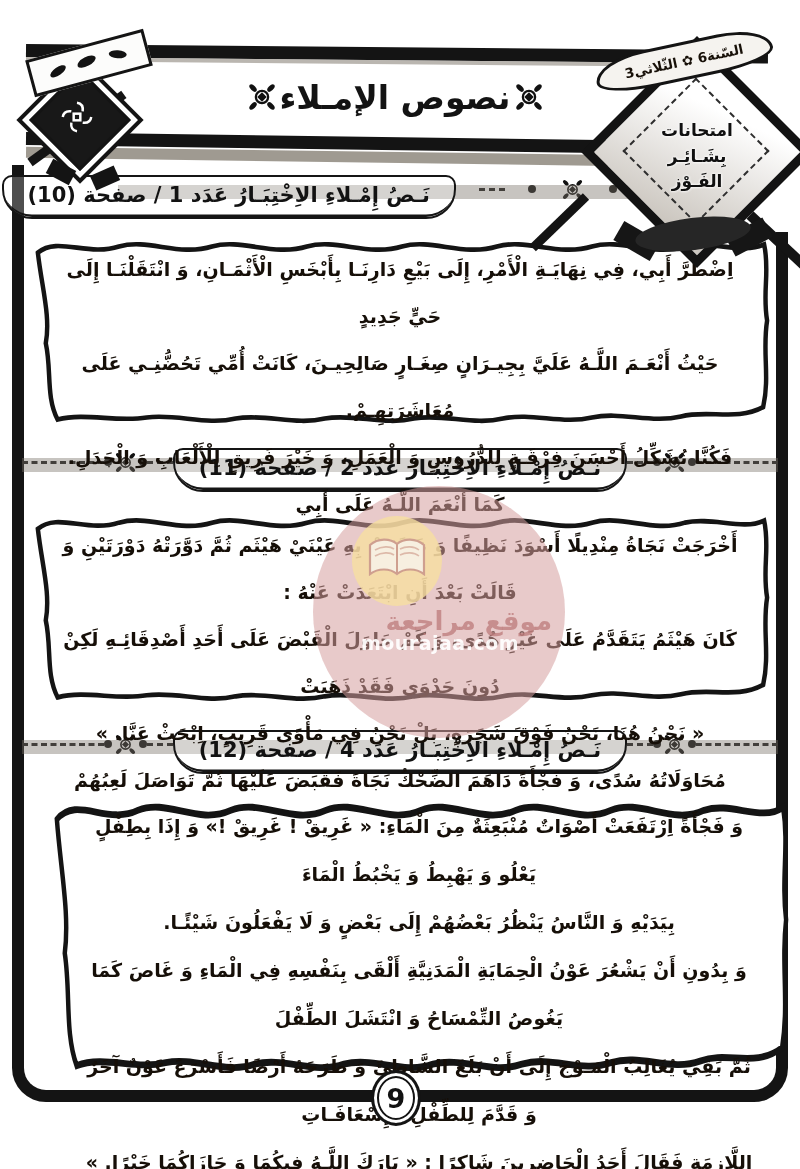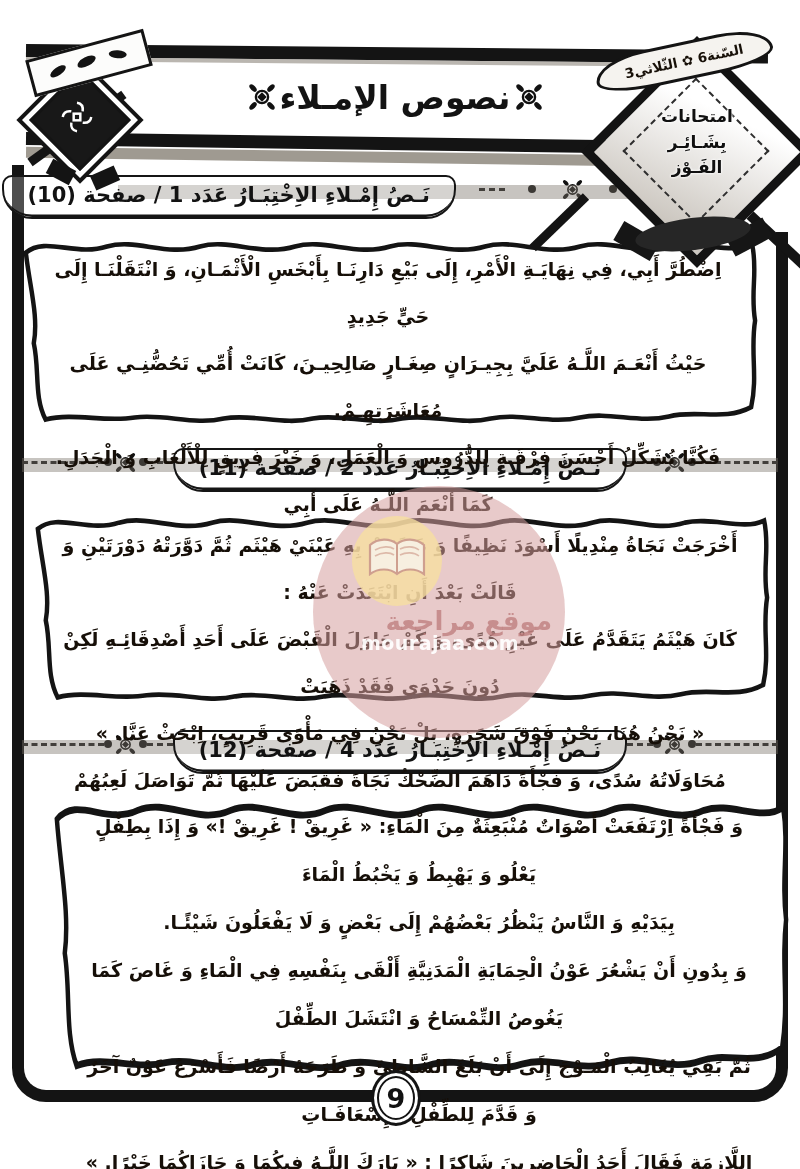--- a/index.html
+++ b/index.html
@@ -38,21 +38,21 @@
   .tl-motif{left:44px;top:62px;width:38px;height:38px;z-index:4;}
   .tl-tail{width:26px;height:16px;background:#141414;z-index:2;}
   .tl-tail-a{left:34px;top:128px;transform:rotate(28deg);}
   .tl-tail-b{left:78px;top:134px;transform:rotate(-24deg);}
 
   
   .badge{left:580px;top:42px;width:224px;height:232px;z-index:8;}
   .badge-diamond{left:35px;top:28px;width:146px;height:146px;transform:rotate(45deg);
     background:linear-gradient(160deg,#ffffff 25%,#ccc7c0 90%);border:9px solid #131313;box-sizing:content-box;}
   .badge-dashed{left:64px;top:57px;width:104px;height:104px;transform:rotate(45deg);border:2.5px dashed #2e2e2e;box-sizing:border-box;}
-  .badge-text{left:37px;top:62px;width:160px;text-align:center;font-weight:700;font-size:17px;line-height:1.5;color:#101010;text-shadow:0 0 3px #fff,0 0 3px #fff;}
+  .badge-text{left:37px;top:76px;width:160px;text-align:center;font-weight:700;font-size:17px;line-height:1.5;color:#101010;text-shadow:0 0 3px #fff,0 0 3px #fff;}
   .badge-ribbon{left:14px;top:0px;width:174px;height:32px;background:#f5f3ef;border:3px solid #141414;border-radius:45% 45% 50% 50%/95% 95% 60% 60%;transform:rotate(-12deg);display:flex;align-items:center;justify-content:center;font-size:13.5px;font-weight:700;white-space:nowrap;z-index:3;}
   .badge-bow{left:55px;top:176px;width:116px;height:32px;background:#262626;border-radius:50%;transform:rotate(-7deg);z-index:3;}
   .badge-bow-wing{width:42px;height:22px;background:#161616;z-index:2;}
   .bow-wl{left:36px;top:188px;transform:rotate(30deg);}
   .bow-wr{left:148px;top:184px;transform:rotate(-28deg);}
   .badge-diag-r{left:170px;top:168px;width:76px;height:10px;background:#141414;transform:rotate(43deg);transform-origin:left center;z-index:1;}
   .badge-diag-l{left:6px;top:150px;width:74px;height:9px;background:#141414;transform:rotate(136deg);transform-origin:left center;z-index:1;}
 
   
   .divider{display:flex;align-items:flex-start;z-index:3;}
@@ -69,21 +69,21 @@
   .div-1{left:118px;top:175px;right:150px;gap:23px;}
   .div-2{left:22px;top:448px;right:22px;}
   .div-3{left:22px;top:730px;right:22px;}
 
   
   .block{z-index:4;}
   .block svg.wavy{position:absolute;inset:0;width:100%;height:100%;}
   .block-text{position:absolute;inset:0;padding:16px 36px 0;text-align:center;font-weight:700;font-size:19px;color:#160f08;z-index:7;}
   .b12 .block-text{line-height:47px;}
   .b3 .block-text{line-height:48px;}
-  .block-1{left:12px;top:230px;width:752px;height:206px;}
+  .block-1{left:24px;top:230px;width:752px;height:206px;}
   .block-2{left:24px;top:506px;width:752px;height:208px;}
   .block-3{left:24px;top:786px;width:752px;height:304px;margin-left:19px;}
 
   
   .wm-pink{left:313px;top:486px;width:252px;height:252px;border-radius:50%;background:rgba(214,158,158,.55);z-index:5;}
   .wm-yellow{left:352px;top:516px;width:90px;height:90px;border-radius:50%;background:rgba(246,222,160,.8);z-index:5;}
   .wm-book{left:366px;top:536px;width:62px;height:46px;z-index:5;}
   .wm-arabic{left:328px;top:606px;width:224px;text-align:right;font-size:26px;font-weight:700;color:rgba(188,122,122,.75);filter:blur(.4px);z-index:5;}
   .wm-site{left:306px;top:632px;width:268px;text-align:center;font-size:19px;font-weight:700;letter-spacing:.5px;color:rgba(255,255,255,.93);z-index:6;direction:ltr;}
 

